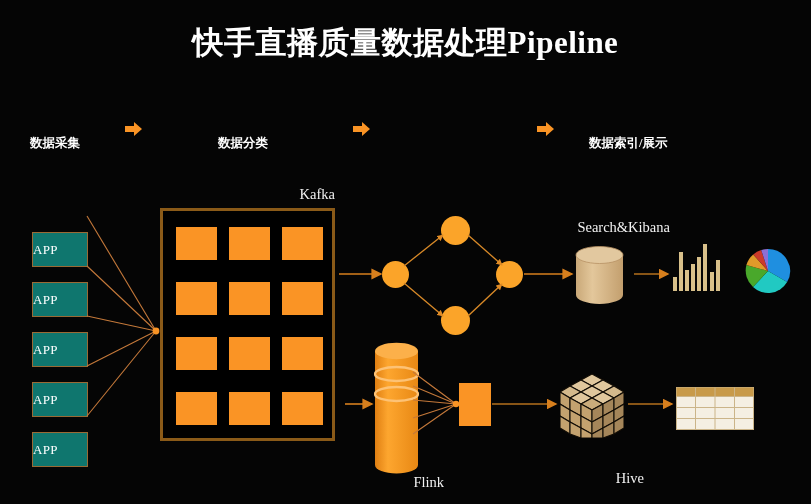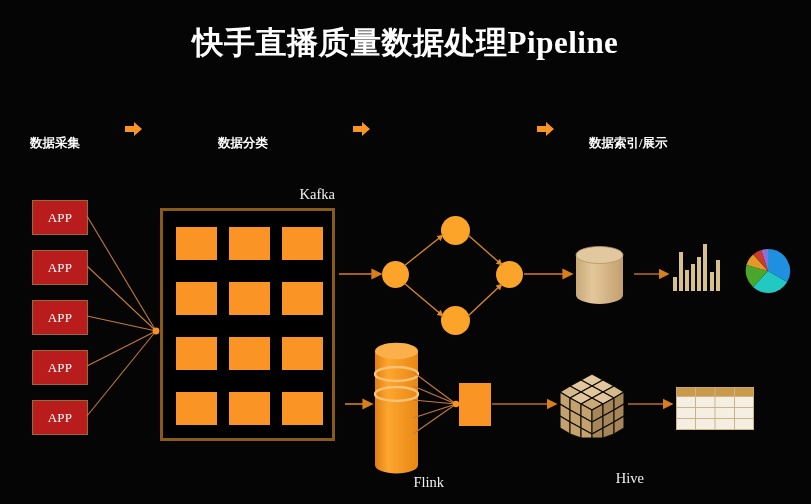--- a/index.html
+++ b/index.html
@@ -66,26 +66,27 @@
     white-space: nowrap;
     line-height: 17px;
   }
 
   
   .app-box {
     position: absolute;
     width: 54px;
     height: 33px;
     border: 1px solid #9a6a35;
-    background: #b91c1c;
+    background: #0f766e;
     color: #ffffff;
     font-size: 13px;
     line-height: 33px;
-    text-align: center;
+    text-align: left;
     letter-spacing: 0.3px;
+    margin-top: 32px;
   }
 
   
   #kafka-frame {
     position: absolute;
     left: 160px;
     top: 208px;
     width: 175px;
     height: 233px;
     border: 3px solid #8a5a18;
@@ -232,20 +233,21 @@
       <div class="kafka-cell"></div>
       <div class="kafka-cell"></div>
     </div>
   </div>
 
   <div class="node-circle" style="left:382px; top:261px; width:27px; height:27px;"></div>
   <div class="node-circle" style="left:441px; top:216px; width:29px; height:29px;"></div>
   <div class="node-circle" style="left:441px; top:306px; width:29px; height:29px;"></div>
   <div class="node-circle" style="left:496px; top:261px; width:27px; height:27px;"></div>
 
+  <div class="caption" style="left:530px; top:219px; width:140px;">Search&amp;Kibana</div>
   <svg id="es-cyl" viewBox="0 0 49 58">
     <defs>
       <linearGradient id="tanG" x1="0" y1="0" x2="1" y2="0">
         <stop offset="0%" stop-color="#c9a878"></stop>
         <stop offset="35%" stop-color="#e3c79b"></stop>
         <stop offset="100%" stop-color="#c39f6e"></stop>
       </linearGradient>
     </defs>
     <path d="M1 9 H48 V49 A23.5 9 0 0 1 1 49 Z" fill="url(#tanG)"></path>
     <ellipse cx="24.5" cy="9" rx="23.5" ry="8.5" fill="#e2c89f"></ellipse>

